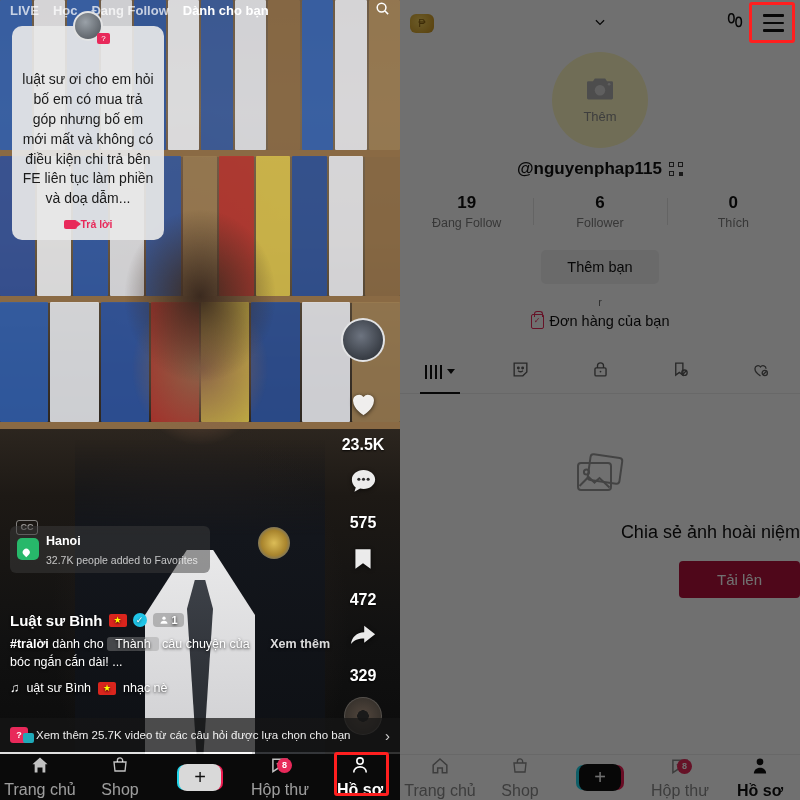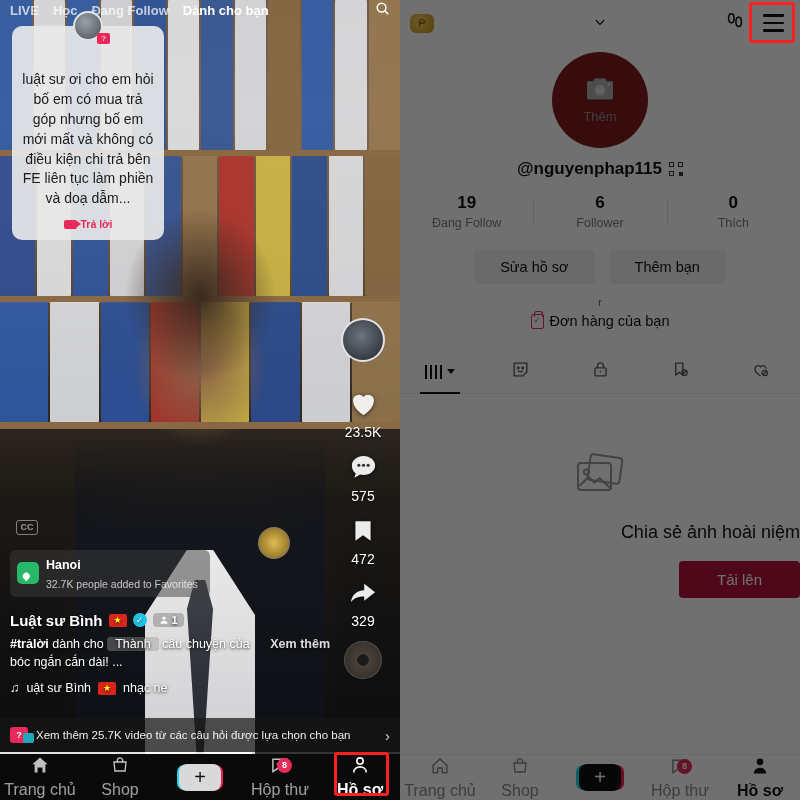--- a/index.html
+++ b/index.html
@@ -89,38 +89,38 @@
   .cam-ic:after{content:"";position:absolute;right:-4px;top:1px;border-left:4px solid #e8295a;border-top:3px solid transparent;border-bottom:3px solid transparent;}
 
   
   .rail{position:absolute;right:8px;top:318px;width:58px;z-index:6;text-align:center;color:#fff;}
   .rail-ava{
     width:44px;height:44px;border-radius:50%;margin:0 auto 26px;
     background:radial-gradient(circle at 45% 40%,#6d7480,#22262c);
     border:2px solid rgba(255,255,255,.85);
   }
   .rail-item{margin-bottom:12px;}
-  .rail-count{font-size:14px;margin-top:1px;text-shadow:0 1px 2px rgba(0,0,0,.8);}
+  .rail-count{font-size:16px;margin-top:13px;text-shadow:0 1px 2px rgba(0,0,0,.8);font-weight:bold;}
   .rail svg{filter:drop-shadow(0 1px 2px rgba(0,0,0,.7));}
   .disc{
     width:38px;height:38px;border-radius:50%;margin:6px auto 0;
     background:radial-gradient(circle at 50% 50%,#1a1a1a 0 22%,#4a4038 23%,#2d2a26 100%);
     border:1px solid rgba(255,255,255,.15);
   }
 
   
   .cc-badge{
     position:absolute;left:16px;top:520px;width:22px;height:15px;border-radius:3px;
     border:1.5px solid rgba(255,255,255,.45);color:rgba(255,255,255,.55);
     font-size:9px;font-weight:700;text-align:center;line-height:12px;z-index:6;
   }
 
   
   .loc-chip{
-    position:absolute;left:10px;top:550px;display:flex;align-items:center;gap:7px;
+    position:absolute;left:10px;top:526px;display:flex;align-items:center;gap:7px;
     background:rgba(60,60,60,.5);border-radius:6px;padding:5px 12px 5px 7px;z-index:6;
   }
   .loc-pin{
     width:22px;height:22px;border-radius:5px;background:#27b86a;position:relative;flex:none;
   }
   .loc-pin:after{
     content:"";position:absolute;left:50%;top:50%;transform:translate(-50%,-56%);
     width:7px;height:7px;border-radius:50% 50% 50% 0;background:#fff;rotate:-45deg;
   }
   .loc-t1{color:#fff;font-size:12.5px;font-weight:700;line-height:1.25;}
@@ -198,21 +198,21 @@
     position:absolute;left:0;right:0;text-align:center;font-size:19px;font-weight:700;color:#111;
     display:flex;align-items:center;justify-content:center;gap:5px;
   }
   .pr-right{margin-left:auto;display:flex;align-items:center;gap:10px;}
   .hamb{width:34px;height:30px;background:#fff;display:flex;flex-direction:column;
     justify-content:center;align-items:center;gap:5px;}
   .hamb i{display:block;width:21px;height:2.6px;background:#111;border-radius:1px;}
 
   .avatar-wrap{display:flex;justify-content:center;margin-top:6px;}
   .avatar{
-    width:96px;height:96px;border-radius:50%;background:#7f1d1d;
+    width:96px;height:96px;border-radius:50%;background:#fef9c3;
     display:flex;flex-direction:column;align-items:center;justify-content:center;gap:3px;
   }
   .avatar .them{font-size:13px;color:#8d8d8d;}
 
   .handle{
     text-align:center;margin-top:11px;font-size:17px;font-weight:600;color:#111;
     display:flex;align-items:center;justify-content:center;gap:7px;
   }
   .qr{width:14px;height:14px;position:relative;}
   .qr i{position:absolute;width:5px;height:5px;border:1.4px solid #3a3a3a;}
@@ -530,21 +530,20 @@
       <div class="stat-v">6</div>
       <div class="stat-l">Follower</div>
     </div>
     <div class="stat">
       <div class="stat-v">0</div>
       <div class="stat-l">Thích</div>
     </div>
   </div>
 
   <div class="actions">
-    <div class="act-btn">Sửa hồ sơ</div>
     <div class="act-btn">Thêm bạn</div>
   </div>
 
   <div class="tiny-r">r</div>
 
   <div class="orders">
     <span class="bag"></span>
     <span>Đơn hàng của bạn</span>
   </div>
 

